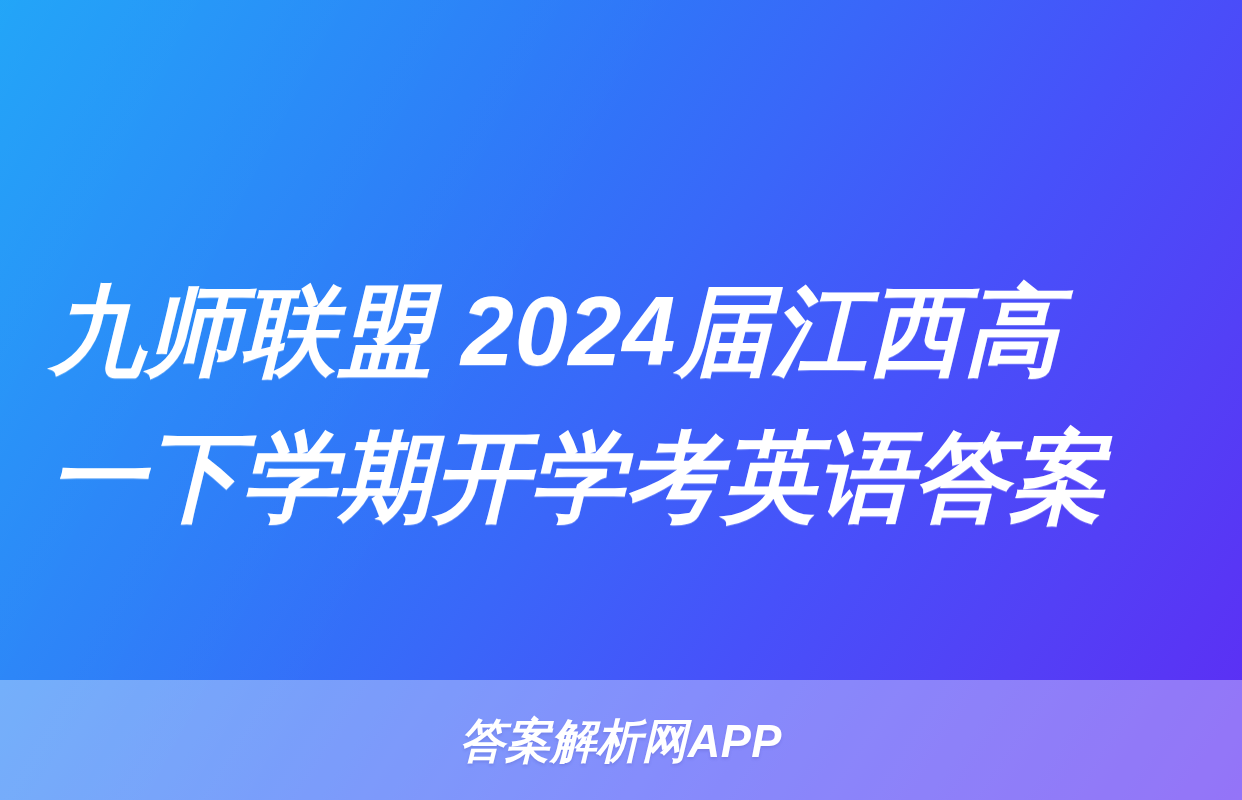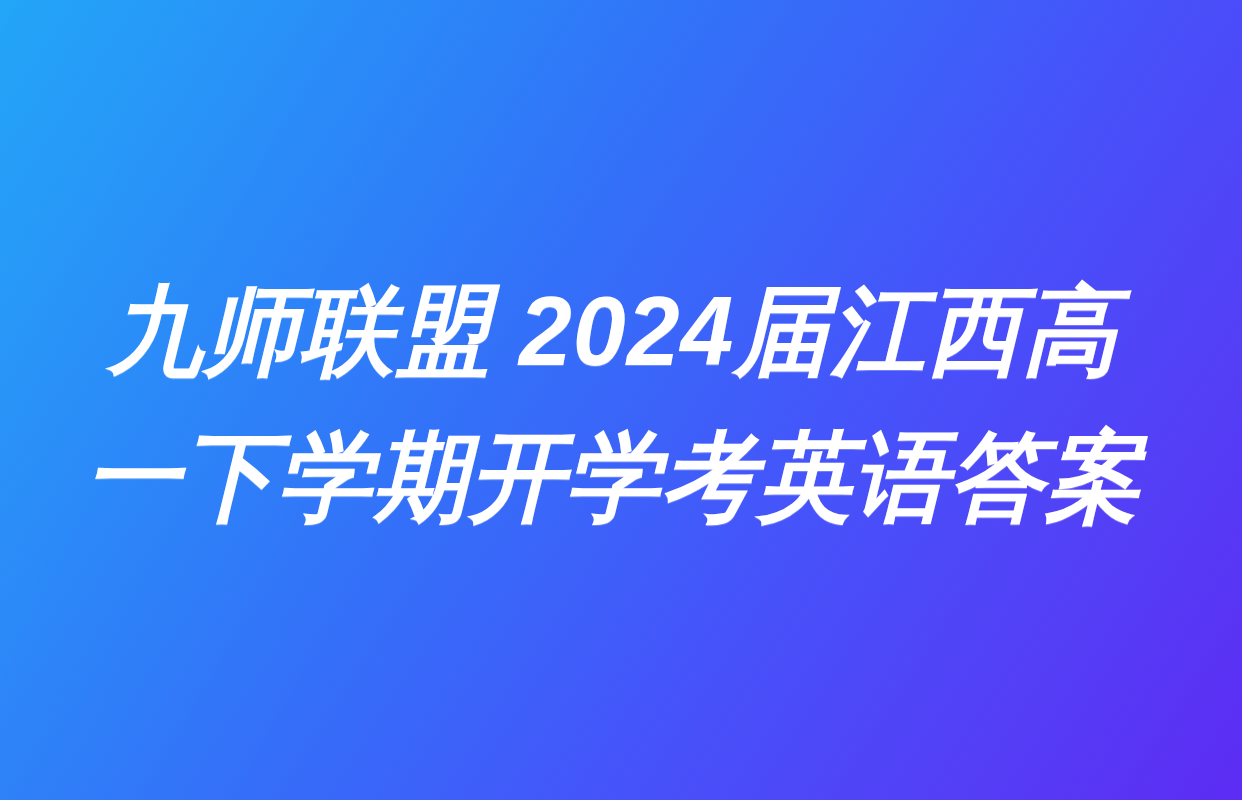--- a/index.html
+++ b/index.html
@@ -34,21 +34,21 @@
     background: linear-gradient(118deg, rgba(255,255,255,0.06) 0%, rgba(255,255,255,0) 42%);
     pointer-events: none;
   }
 
   .title-block {
     position: absolute;
     left: 0;
     right: 16px;
     top: 258px;
     z-index: 2;
-    text-align: center;
+    text-align: left;
     padding: 0 32px;
     box-sizing: border-box;
   }
 
   .title-line {
     display: block;
     color: #ffffff;
     font-weight: 700;
     font-style: italic;
     font-size: 98px;
@@ -87,14 +87,17 @@
 </head>
 <body>
 
 <div class="poster">
 
   <div class="title-block">
     <span class="title-line">九师联盟 2024届江西高</span>
     <span class="title-line">一下学期开学考英语答案</span>
   </div>
 
+  <div class="footer-band">
+    <span class="footer-text">答案解析网APP</span>
+  </div>
 
 </div>
 
 </body></html>

